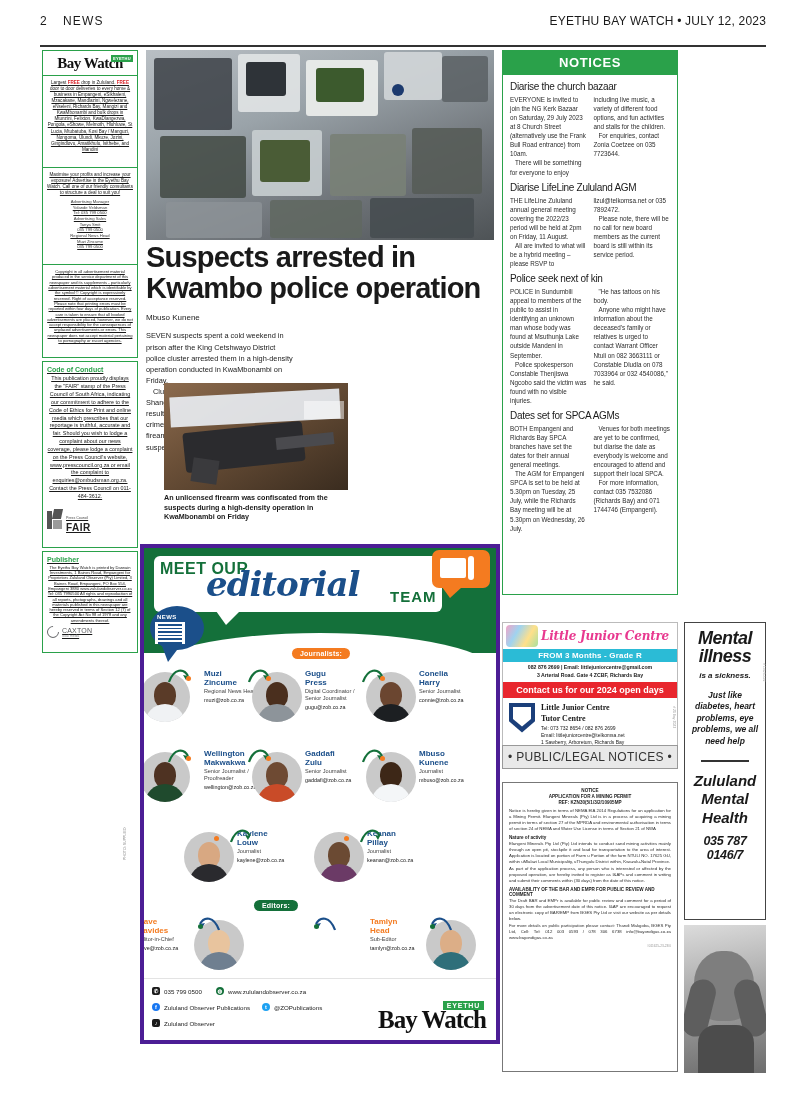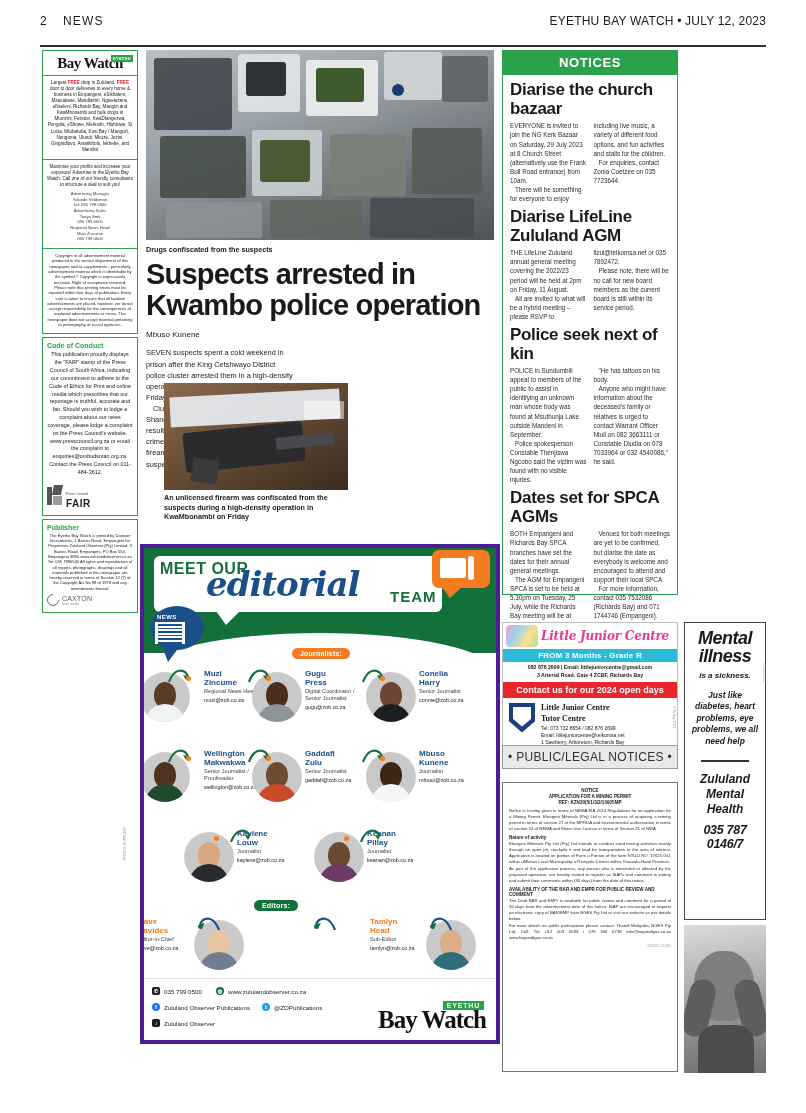--- a/index.html
+++ b/index.html
@@ -35,21 +35,21 @@
   .masthead-mini {
     border:1.5px solid #2aa14a; padding:3px 2px 2px; background:#fff;
     display:flex; align-items:center; justify-content:center; height:26px;
     position:relative;
   }
   .mm-text { font-family:"Liberation Serif", serif; font-weight:bold; font-size:15px;
              letter-spacing:-.5px; color:#111; line-height:1; }
   .mm-eyethu { position:absolute; right:4px; top:4px; background:#2aa14a; color:#fff;
                font-size:4px; font-weight:bold; letter-spacing:.3px; padding:1px 2px; }
 
-  .sb-block { border:1.5px solid #2aa14a; border-top:none; padding:4px 4px 6px; background:#fff; }
+  .sb-block { border:1.5px solid #2aa14a; border-top:none; padding:4px 4px 14px; background:#fff;text-decoration:underline; }
   .sb-block p { margin:0; text-align:center; }
   .redw { color:#d8232a; font-weight:bold; }
   .sb-heading { color:#2aa14a; font-weight:bold; font-size:7px; margin:0 0 2px; text-align:left; }
   .sb-body { font-size:5.4px; line-height:1.45; text-align:left; }
   .sb-contact { font-size:4.2px; line-height:1.35; text-align:center; color:#3a3a3a; }
 
   .fair-logo { display:flex; align-items:center; gap:3px; margin-top:4px; }
   .fair-mark { width:16px; height:20px; position:relative; }
   .fair-mark span { position:absolute; background:#555; }
   .fair-txt-s { font-size:3.6px; line-height:1.15; color:#444; }
@@ -155,21 +155,21 @@
              font-weight:bold; font-size:25px; letter-spacing:-1px; line-height:1; color:#111; }
   .ef-eyethu { position:absolute; right:12px; bottom:30px; background:#2aa14a; color:#fff;
                font-size:7px; font-weight:bold; padding:1px 4px; letter-spacing:.8px; }
 
   
   #notices { left:502px; top:50px; width:176px; height:545px;
              border:1.5px solid #2aa14a; background:#fff; }
   .notices-bar { background:#2aa14a; color:#fff; text-align:center; font-size:13px;
                  font-weight:bold; letter-spacing:.6px; padding:4px 0 5px; }
   .notices-in { padding:6px 7px 4px; }
-  .ntitle { font-size:17px; font-weight:bold; line-height:1.1; margin:5px 0 3px;
+  .ntitle { font-size:10px; font-weight:normal; line-height:1.1; margin:5px 0 3px;
             letter-spacing:-.3px; }
   .ntitle:first-child { margin-top:0; }
   .ncols { column-count:2; column-gap:7px; font-size:6.3px; line-height:1.44; color:#2b2b2b; }
   .ncols p { margin:0; }
   .ncols p + p { text-indent:5px; }
 
   
   #ljc { left:502px; top:622px; width:176px; border:1px solid #bbb; background:#fff; }
   .ljc-top { display:flex; align-items:center; gap:3px; padding:2px 3px; }
   .ljc-blob { width:32px; height:22px; border-radius:4px;
@@ -206,21 +206,21 @@
   .lg-ref { text-align:right; font-size:3.2px; color:#999; margin-top:3px; }
 
   
   #mental { left:684px; top:622px; width:82px; height:298px; border:1px solid #444;
             background:#fff; text-align:center; padding:6px 4px; }
   .mt-big { font-family:"Liberation Sans", sans-serif; font-style:italic; font-weight:bold;
             font-size:18px; line-height:1.02; letter-spacing:-.5px; }
   .mt-sub { font-style:italic; font-weight:bold; font-size:8px; margin-top:5px; }
   .mt-mid { font-style:italic; font-weight:bold; font-size:8.5px; line-height:1.35; margin-top:10px; }
   .mt-rule { width:48px; height:1.5px; background:#333; margin:13px auto 10px; }
-  .mt-org { font-style:italic; font-weight:bold; font-size:12px; line-height:1.25; }
+  .mt-org { font-style:italic; font-weight:bold; font-size:15px; line-height:1.25; }
   .mt-tel { font-style:italic; font-weight:bold; font-size:12.5px; margin-top:6px; letter-spacing:-.3px; }
   .mt-vert { position:absolute; right:-1px; top:40px; font-size:3.2px; color:#aaa;
              writing-mode:vertical-rl; }
 
   #headphoto { left:684px; top:925px; width:82px; height:148px;
                background:linear-gradient(170deg,#dcdcdc,#9c9c9c 55%,#6d6d6d); overflow:hidden; }
 
   
   .blob { position:absolute; border-radius:50%; }
 </style>
@@ -312,21 +312,20 @@
     <div class="drug-bag" style="left:106px;top:80px;width:70px;height:66px;background:rgba(200,206,208,.9);"></div>
     <div class="drug-bag" style="left:114px;top:90px;width:50px;height:42px;background:#4a5c36;"></div>
     <div class="drug-bag" style="left:184px;top:84px;width:76px;height:62px;background:rgba(120,128,118,.92);"></div>
     <div class="drug-bag" style="left:266px;top:78px;width:70px;height:66px;background:rgba(86,92,88,.9);"></div>
     <div class="drug-bag" style="left:20px;top:152px;width:96px;height:36px;background:rgba(140,146,150,.85);"></div>
     <div class="drug-bag" style="left:124px;top:150px;width:92px;height:38px;background:rgba(96,104,98,.9);"></div>
     <div class="drug-bag" style="left:224px;top:148px;width:104px;height:40px;background:rgba(70,76,80,.9);"></div>
     <div class="blob" style="left:246px;top:34px;width:12px;height:12px;background:#1c3a6e;"></div>
   </div>
 
-  <div class="photo-caption">Drugs confiscated from the suspects</div>
 
   <h1 class="headline">Suspects arrested in Kwambo police operation</h1>
   <div class="byline">Mbuso Kunene</div>
 
   <div class="article-body">
     <p>SEVEN suspects spent a cold weekend in prison after the King Cetshwayo District police cluster arrested them in a high-density operation conducted in KwaMbonambi on Friday.</p>
     <p>Cluster spokesperson captain Siyanda Shangase said the operation yielded positive results, with the suspects arrested for various crimes, including possession of an unlicensed firearm, dangerous weapons, substance suspected to be drugs, and dealing in liquor.</p>
   </div>
 </div>
 

